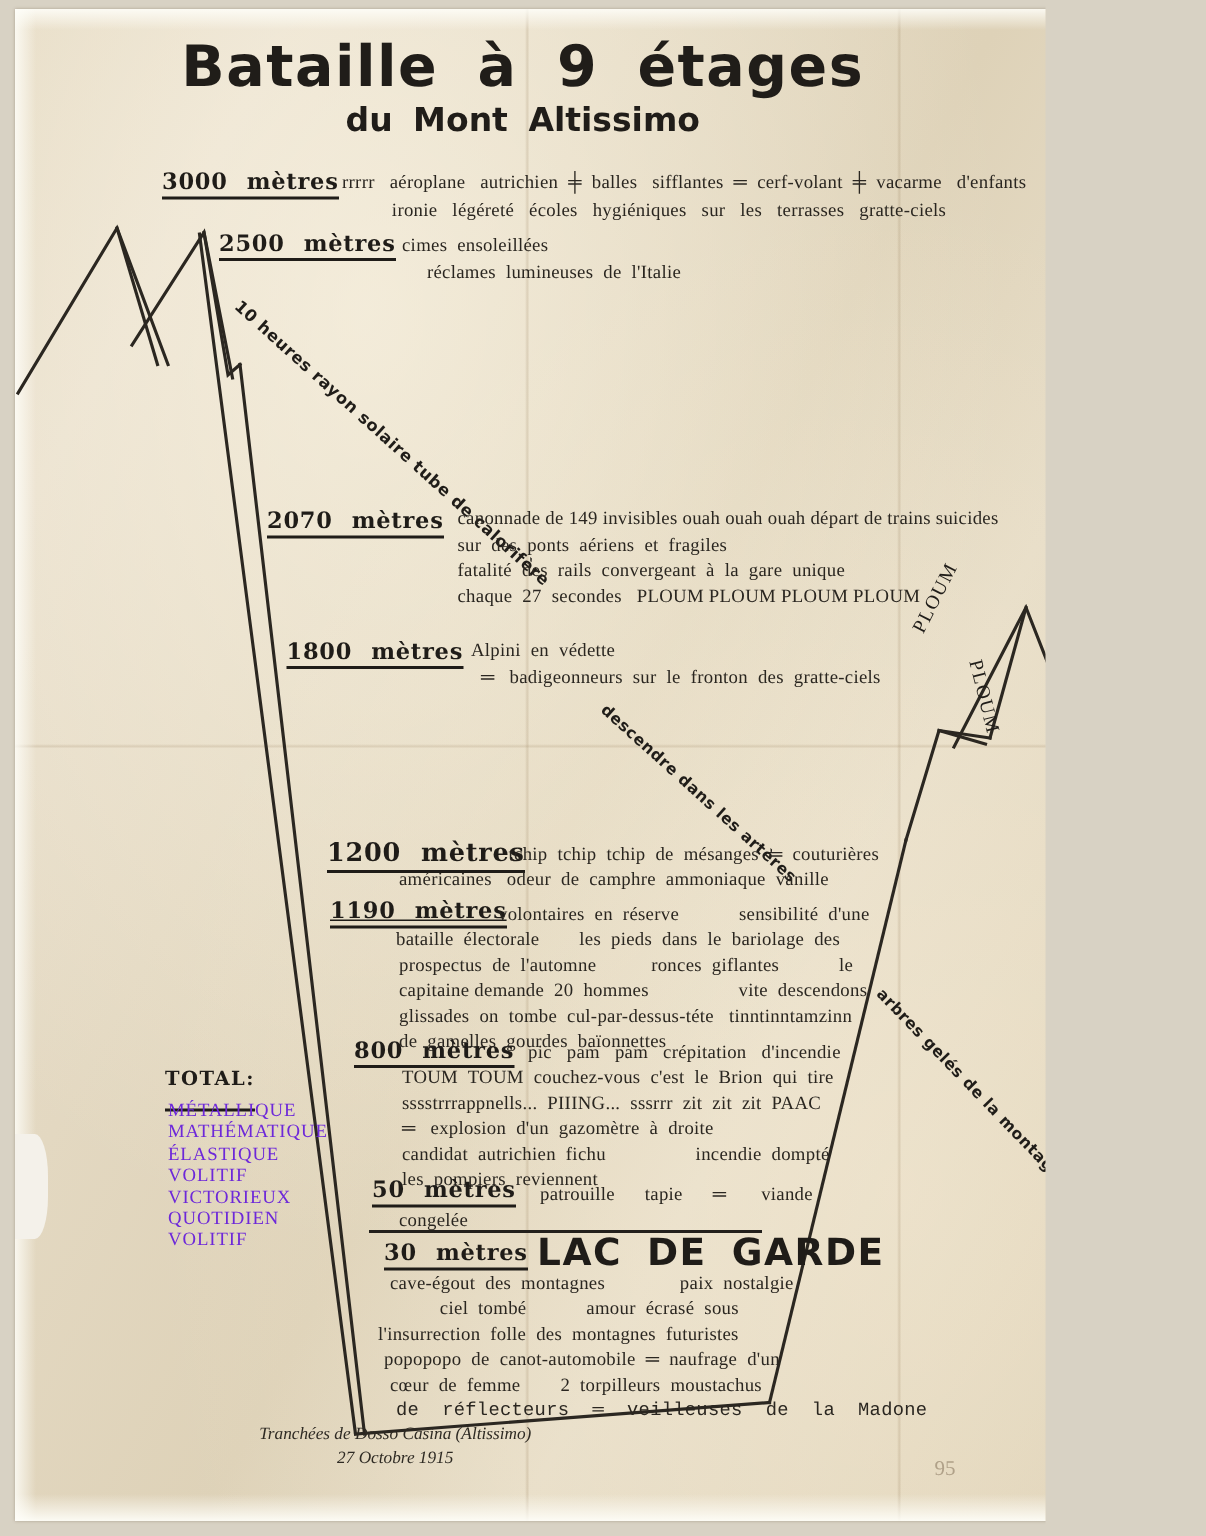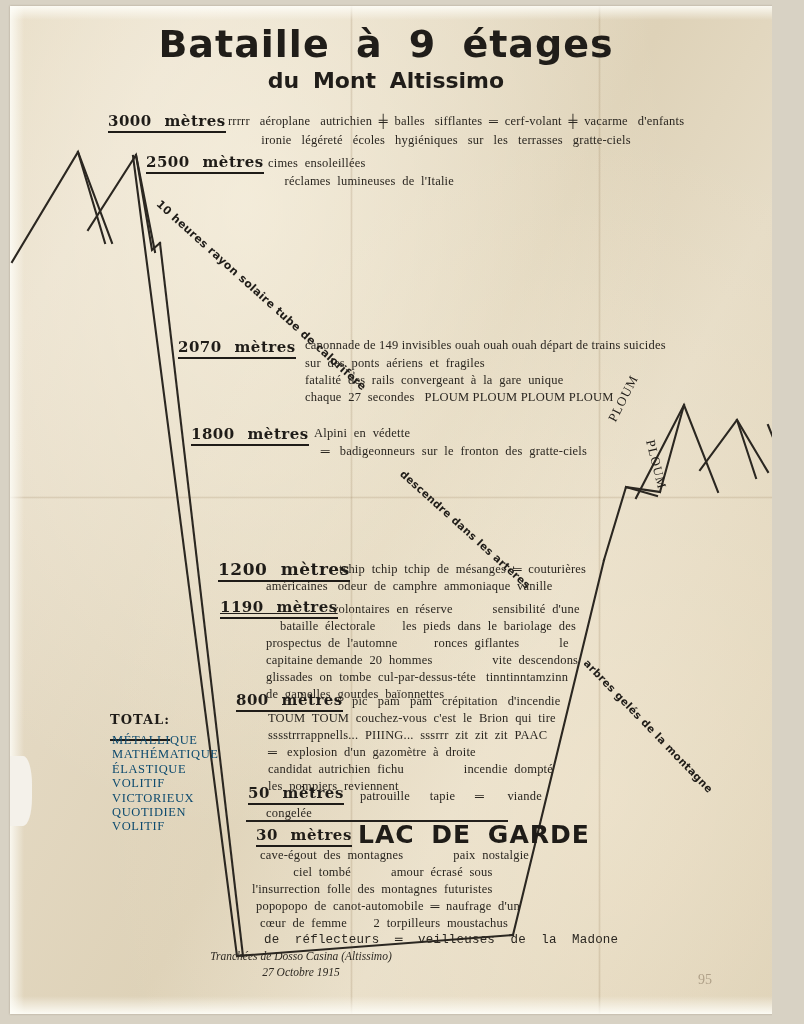--- a/index.html
+++ b/index.html
@@ -4,21 +4,21 @@
 <style>
   html,body{margin:0;padding:0;}
   body{
     width:804px;height:1024px;
     background:#d8d2c4;
     font-family:"Liberation Serif", serif;
     overflow:hidden;
   }
   #page{
     position:relative;
-    width:772px;height:1024px;
+    width:697px;height:1024px;
     overflow:hidden;
   }
   
   #sheet{
     position:absolute;
     left:10px;top:6px;
     width:784px;height:1008px;
     background:
       radial-gradient(ellipse at 30% 20%, rgba(255,250,235,.55) 0%, rgba(255,250,235,0) 55%),
       radial-gradient(ellipse at 75% 78%, rgba(255,245,225,.35) 0%, rgba(255,245,225,0) 60%),
@@ -111,21 +111,21 @@
   
   #total-head{
     position:absolute;left:110px;top:712px;
     font-family:"DejaVu Serif", serif;font-weight:bold;font-size:13px;
     color:#1f1c18;border-bottom:2px solid #1f1c18;padding-bottom:12px;
     letter-spacing:1px;
   }
   #total-list{
     position:absolute;left:112px;top:733px;
     font-family:"Liberation Serif", serif;
-    font-size:12.5px;line-height:14.4px;color:#0c4a6e;
+    font-size:12.5px;line-height:14.4px;color:#6d28d9;
     letter-spacing:.6px;
   }
 
   #caption{
     position:absolute;left:0;right:0;top:948px;text-align:center;
     font-family:"Liberation Serif", serif;font-style:italic;
     font-size:11.5px;color:#2e2a23;line-height:16px;
     padding-right:170px;
   }
   #folio{
@@ -217,21 +217,21 @@
   <div class="lvl" style="left:218px;top:559px;">
     <span class="lvl-label" style="font-size:17px;">1200  mètres</span>
   </div>
   <div class="body-txt" style="position:absolute;left:339px;top:562px;">tchip  tchip  tchip  de  mésanges  ═  couturières</div>
   <div class="body-txt" style="position:absolute;left:266px;top:579px;">américaines   odeur  de  camphre  ammoniaque  vanille</div>
 
   <div class="lvl" style="left:220px;top:598px;">
     <span class="lvl-label" style="font-size:15px;text-decoration:underline;">1190 mètres</span>
   </div>
   <div class="body-txt" style="position:absolute;left:332px;top:602px;">volontaires  en  réserve            sensibilité  d'une</div>
-  <div class="body-txt" style="position:absolute;left:280px;top:619px;text-align:center;">bataille  électorale        les  pieds  dans  le  bariolage  des</div>
+  <div class="body-txt" style="position:absolute;left:264px;top:619px;text-align:center;">bataille  électorale        les  pieds  dans  le  bariolage  des</div>
   <div class="body-txt" style="position:absolute;left:266px;top:636px;">prospectus  de  l'automne           ronces  giflantes            le</div>
   <div class="body-txt" style="position:absolute;left:266px;top:653px;">capitaine demande  20  hommes                  vite  descendons</div>
   <div class="body-txt" style="position:absolute;left:266px;top:670px;">glissades  on  tombe  cul-par-dessus-téte   tinntinntamzinn</div>
   <div class="body-txt" style="position:absolute;left:266px;top:687px;">de  gamelles  gourdes  baïonnettes</div>
 
   <div class="rot" style="left:586px;top:655px;font-size:10.5px;transform:rotate(46deg);letter-spacing:.4px;">arbres gelés de la montagne</div>
 
   <div class="lvl" style="left:236px;top:691px;">
     <span class="lvl-label" style="font-size:15px;">800  mètres</span>
   </div>

